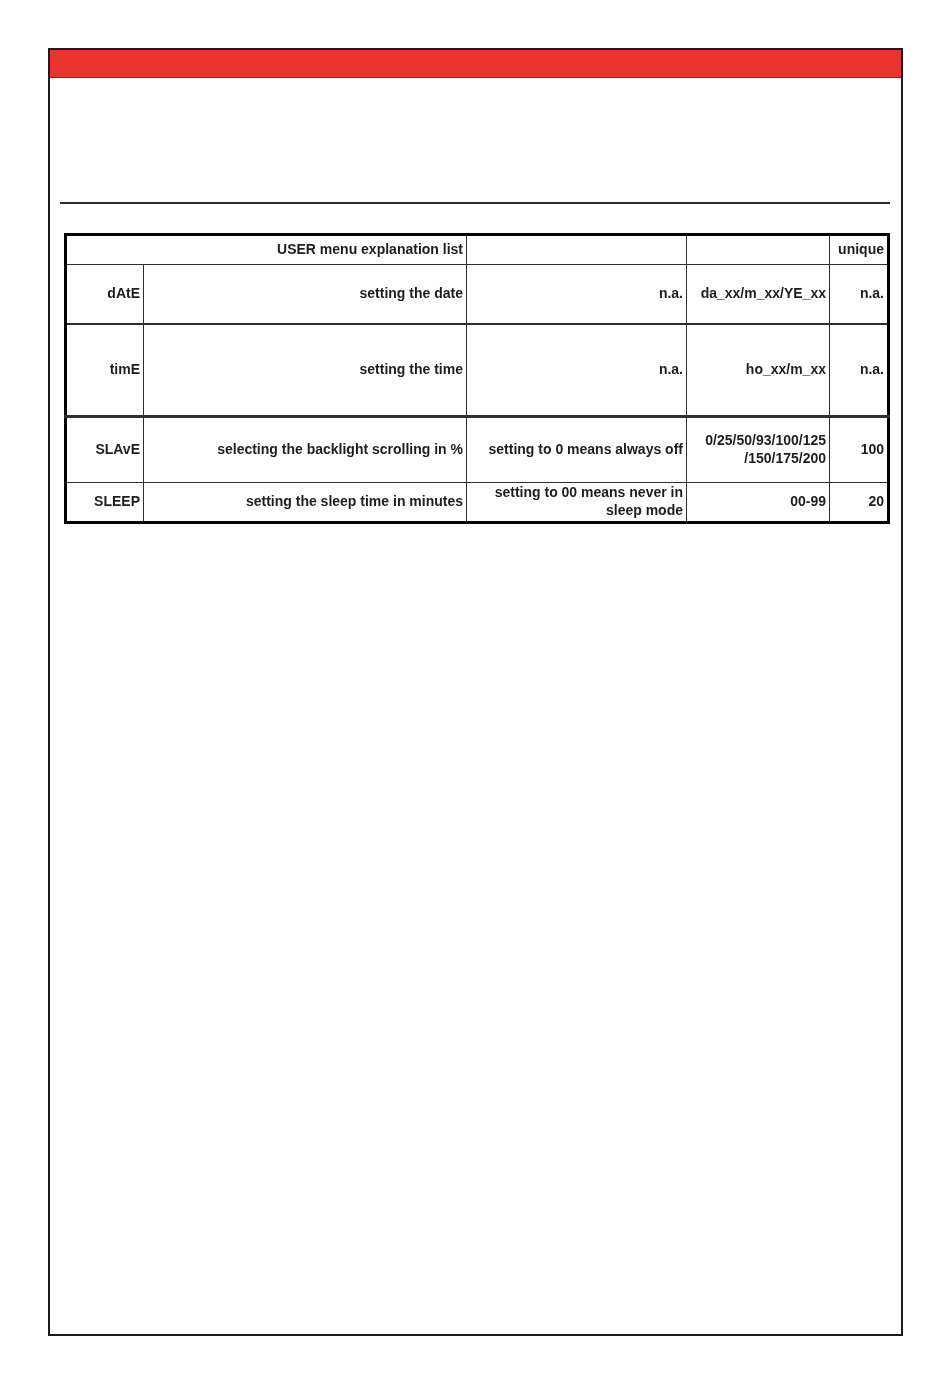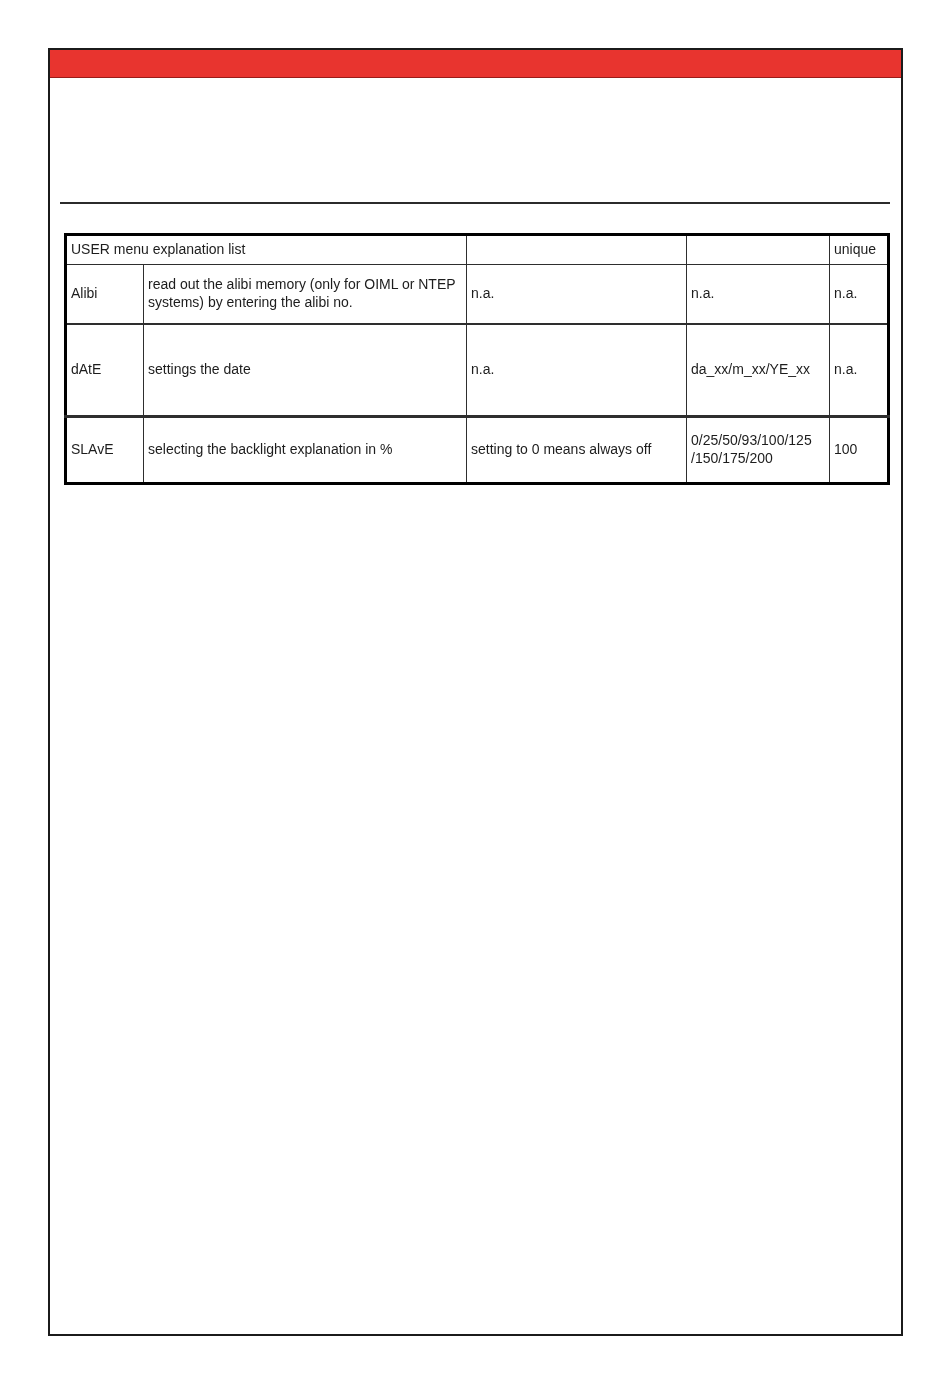--- a/index.html
+++ b/index.html
@@ -48,22 +48,22 @@
     table-layout: fixed;
     border: 3px solid #000000;
     font-size: 14px;
     color: #1d1d1d;
     line-height: 1.28;
   }
   .menu-table td, .menu-table th {
     border: 1px solid #2e2e2e;
     padding: 1px 3px 1px 4px;
     vertical-align: middle;
-    text-align: left;
-    font-weight: normal;
+    text-align: right;
+    font-weight: bold;
     overflow: hidden;
     word-wrap: break-word;
     margin-left: 8px;
   }
   
   thead tr:nth-child(1) td { height: 26px; }
   thead tr:nth-child(2) td { height: 29px; border-bottom-width: 2px; }
   .table-title { font-weight: bold; }
   
   tbody tr:nth-child(1) td { height: 56px; }
@@ -101,34 +101,41 @@
   <thead>
     <tr>
       <td colspan="2" class="table-title">USER menu explanation list</td>
       <td></td>
       <td></td>
       <td>unique</td>
     </tr>
   </thead>
   <tbody>
       <tr>
-        <td>Alibi</td>
-        <td>read out the alibi memory (only for OIML or NTEP systems) by entering the alibi no.</td>
-        <td>n.a.</td>
-        <td>n.a.</td>
-        <td>n.a.</td>
-      </tr>
-      <tr>
         <td>dAtE</td>
-        <td>settings the date</td>
+        <td>setting the date</td>
         <td>n.a.</td>
         <td>da_xx/m_xx/YE_xx</td>
         <td>n.a.</td>
       </tr>
       <tr>
+        <td>timE</td>
+        <td>setting the time</td>
+        <td>n.a.</td>
+        <td>ho_xx/m_xx</td>
+        <td>n.a.</td>
+      </tr>
+      <tr>
         <td>SLAvE</td>
-        <td>selecting the backlight explanation in %</td>
+        <td>selecting the backlight scrolling in %</td>
         <td>setting to 0 means always off</td>
         <td>0/25/50/93/100/125 /150/175/200</td>
         <td>100</td>
+      </tr>
+      <tr>
+        <td>SLEEP</td>
+        <td>setting the sleep time in minutes</td>
+        <td>setting to 00 means never in sleep mode</td>
+        <td>00-99</td>
+        <td>20</td>
       </tr>
     </tbody>
 </table>
 
 </body></html>

